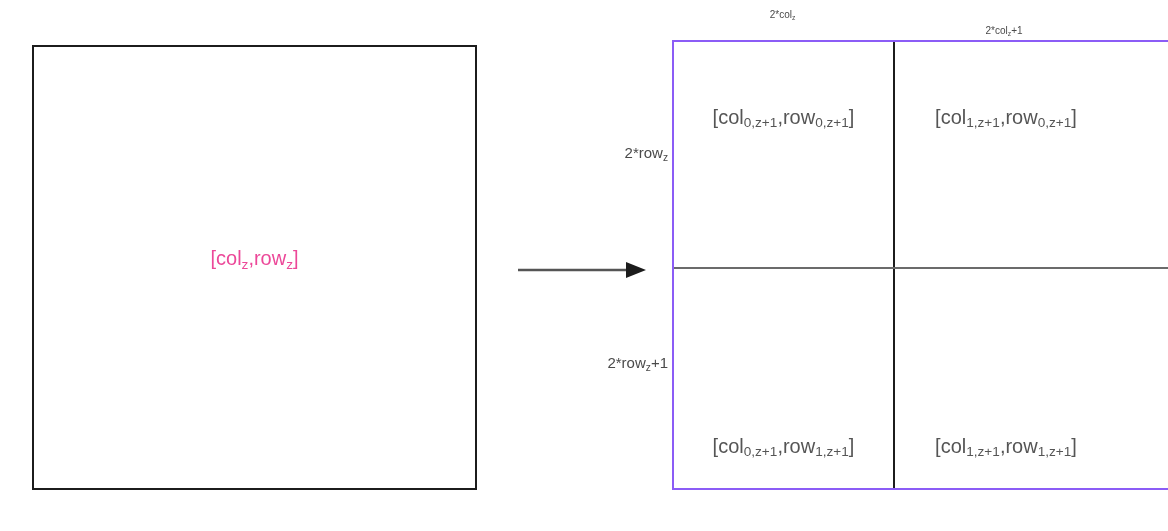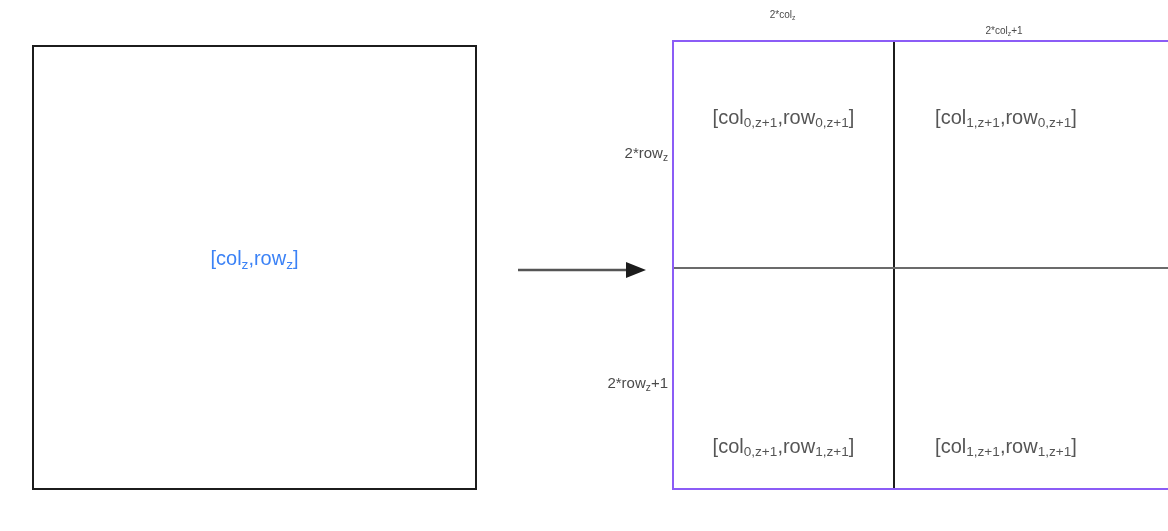--- a/index.html
+++ b/index.html
@@ -36,21 +36,21 @@
     border: 2px solid #1c1c1c;
     background: #ffffff;
   }
   .source-tile-label {
     position: absolute;
     left: 32px;
     top: 248px;
     width: 445px;
     text-align: center;
     font-size: 20px;
-    color: #3b82f6;
+    color: #ec4899;
     white-space: nowrap;
     line-height: 1;
   }
 
   
   .arrow {
     position: absolute;
     left: 518px;
     top: 258px;
     width: 128px;
@@ -125,21 +125,21 @@
   .row-label {
     position: absolute;
     font-size: 15px;
     color: #4a4a4a;
     white-space: nowrap;
     text-align: right;
     line-height: 1;
     right: 500px;
   }
   .row-label-0 { top: 145px; margin-left: 25px; }
-  .row-label-1 { top: 375px; text-align: right; }
+  .row-label-1 { top: 355px; text-align: right; }
 
   sub {
     font-size: 0.68em;
     vertical-align: baseline;
     position: relative;
     bottom: -0.28em;
   }
 </style>
 </head>
 <body>

